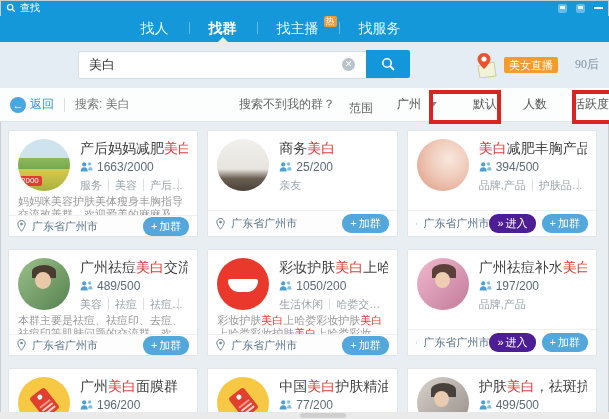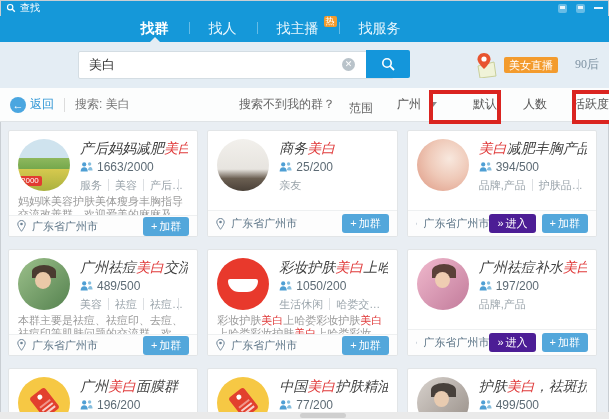--- a/index.html
+++ b/index.html
@@ -50,32 +50,32 @@
   .anno{position:absolute;border:4px solid #da2420;background:transparent;z-index:50;pointer-events:none;}
   .anno-scope{left:429px;top:90px;width:64px;height:26px;}
   .anno-sort{left:572px;top:90px;width:50px;height:26px;}
 
   
   .grid{padding:8px 12px 0 8px;display:grid;grid-template-columns:repeat(3,1fr);gap:12px 9px;}
   .card{background:#fff;border:1px solid #e2e5e7;border-radius:2px;height:105px;display:flex;flex-direction:column;overflow:hidden;cursor:pointer;}
   .card-body{display:flex;padding:8px 9px 0 9px;}
   .avatar{width:52px;height:52px;border-radius:50%;flex:none;position:relative;overflow:hidden;}
   .card-info{margin-left:10px;min-width:0;flex:1;}
-  .card-title{font-size:14px;color:#3f3f3f;line-height:18px;white-space:nowrap;overflow:hidden;font-style:italic;}
+  .card-title{font-size:14px;color:#3f3f3f;line-height:18px;white-space:nowrap;overflow:hidden;}
   .card-title .hl{color:#e03a3a;}
   .member-row{display:flex;align-items:center;gap:4px;margin-top:3px;}
   .member-count{font-size:12px;color:#5d6b75;}
   .tag-row{margin-top:4px;font-size:11px;color:#9aa4ab;white-space:nowrap;overflow:hidden;text-overflow:ellipsis;line-height:14px;}
   .tag + .tag{border-left:1px solid #dcdfe2;padding-left:6px;margin-left:6px;}
   .card-desc{margin:3px 9px 0 9px;font-size:11px;color:#9a9a9a;line-height:13px;height:26px;overflow:hidden;display:-webkit-box;-webkit-line-clamp:2;-webkit-box-orient:vertical;}
   .card-desc .hl{color:#e03a3a;}
   .card-footer{margin-top:auto;height:25px;border-top:1px solid #eef0f1;background:#fdfdfd;display:flex;align-items:center;padding:0 8px;}
   .loc{display:flex;align-items:center;gap:6px;font-size:11px;color:#5e7688;min-width:0;overflow:hidden;white-space:nowrap;}
   .btns{margin-left:auto;display:flex;gap:6px;}
-  .btn{border:none;color:#fff;font-size:11px;line-height:17px;padding:1px 8px;border-radius:3px;cursor:pointer;white-space:nowrap;}
+  .btn{border:none;color:#fff;font-size:11px;line-height:17px;padding:1px 8px;border-radius:9px;cursor:pointer;white-space:nowrap;}
   .btn-join{background:#53a7db;}
   .btn-enter{background:#4c1d95;}
   .btn b{font-weight:normal;margin-right:2px;}
 
   
   .av-landscape{background:linear-gradient(to bottom,#cfe3ee 0%,#cfe3ee 36%,#8fb85e 36%,#74a84c 58%,#d6c94e 58%,#a9b13f 100%);}
   .avatar-badge{position:absolute;left:0;bottom:5px;background:#e23b31;color:#fff;font-size:8px;line-height:10px;padding:0 3px;border-radius:2px;}
   .av-people{background:linear-gradient(to bottom,#f2f0ec 0%,#e7e4df 58%,#6b5f52 76%,#4a4138 100%);}
   .av-facepink{background:radial-gradient(circle at 62% 38%,#f8e8de 0%,#efc9b8 45%,#e4a995 80%,#dd9c88 100%);}
   .av-womangreen{background:linear-gradient(135deg,#9cc08b,#55824f);}
@@ -111,22 +111,22 @@
     <span class="ttl">查找</span>
     <div class="win-ctrls">
       <span class="win-ico"></span>
       <span class="win-ico"></span>
       <span class="win-min"></span>
     </div>
   </div>
 
   <div class="tabbar">
     <div class="tabs" id="tabs">
+        <div class="tab"><span>找人</span></div>
         <div class="tab active"><span>找群</span></div>
-        <div class="tab"><span>找人</span></div>
         <div class="tab"><span>找主播</span><span class="hotbadge">热</span></div>
         <div class="tab"><span>找服务</span></div>
       </div>
   </div>
 
   <div class="searcharea">
     <input class="search-input" value="美白" style="">
     <span class="clear-ico">✕</span>
     <button class="search-btn">
       <svg width="16" height="16" viewBox="0 0 16 16">

